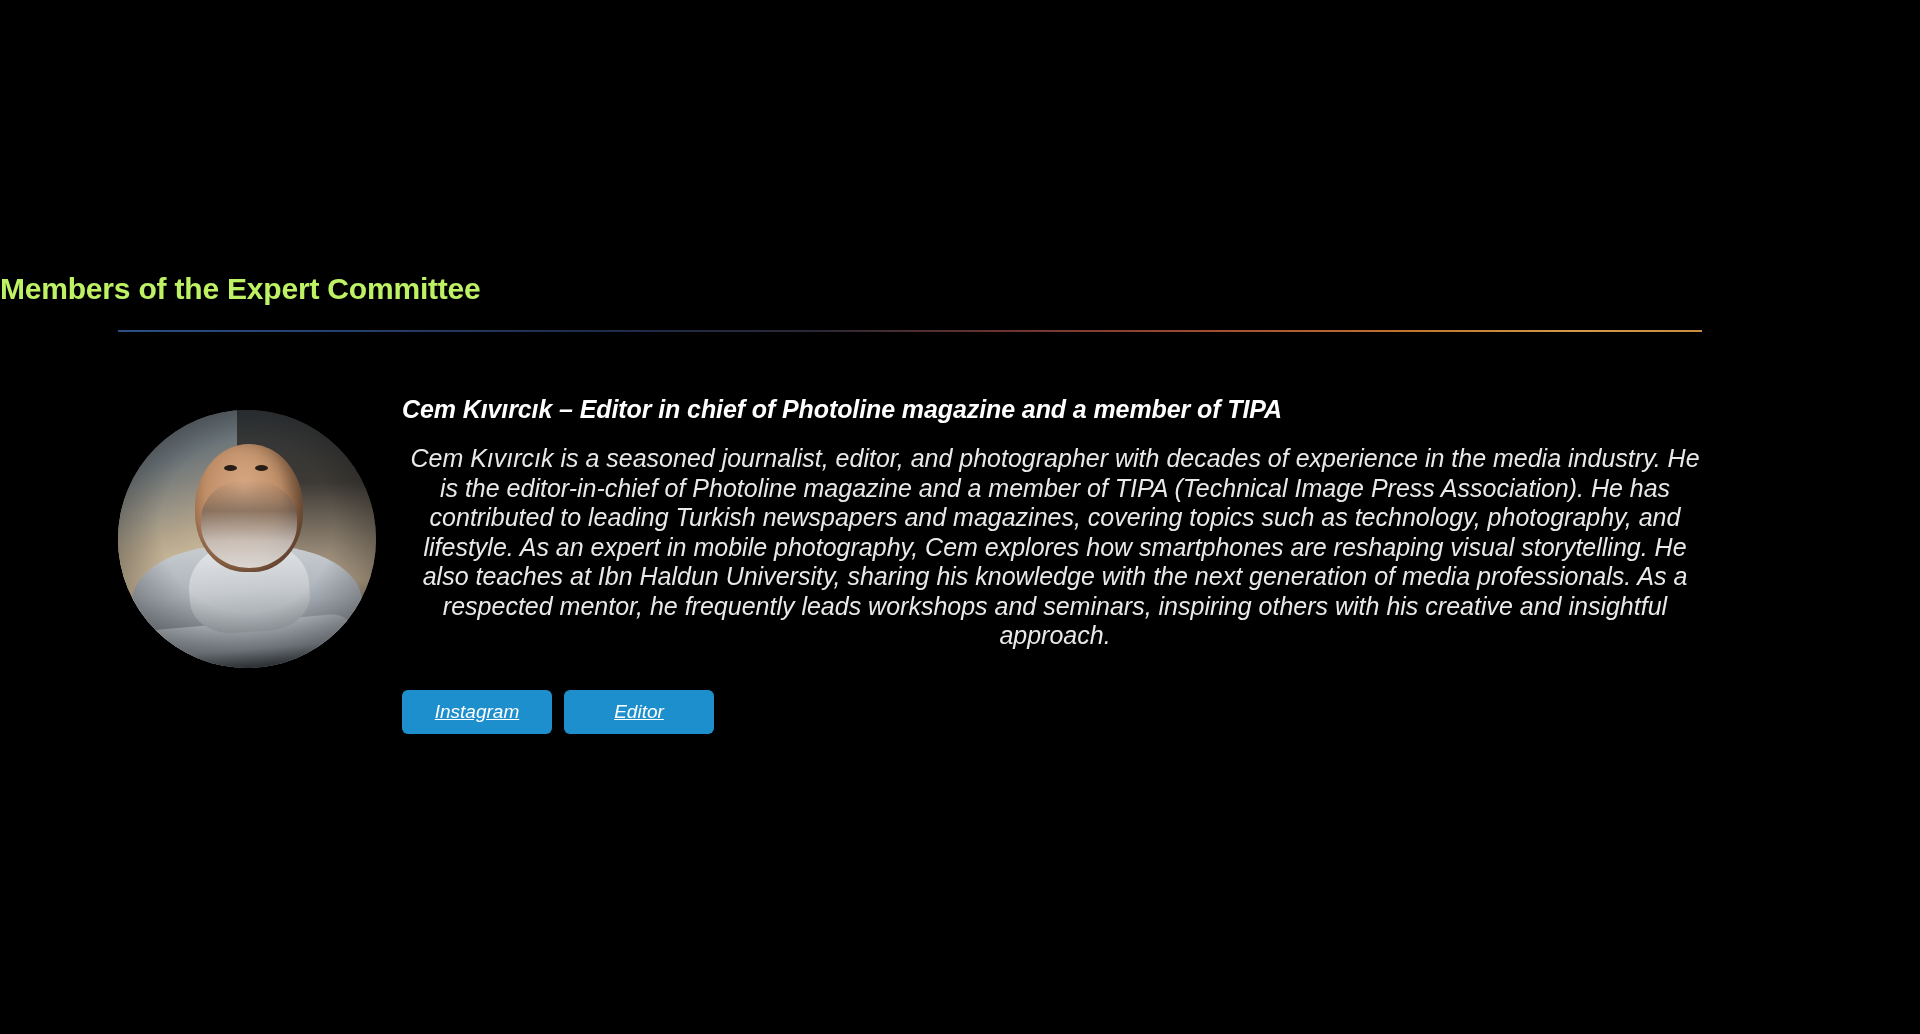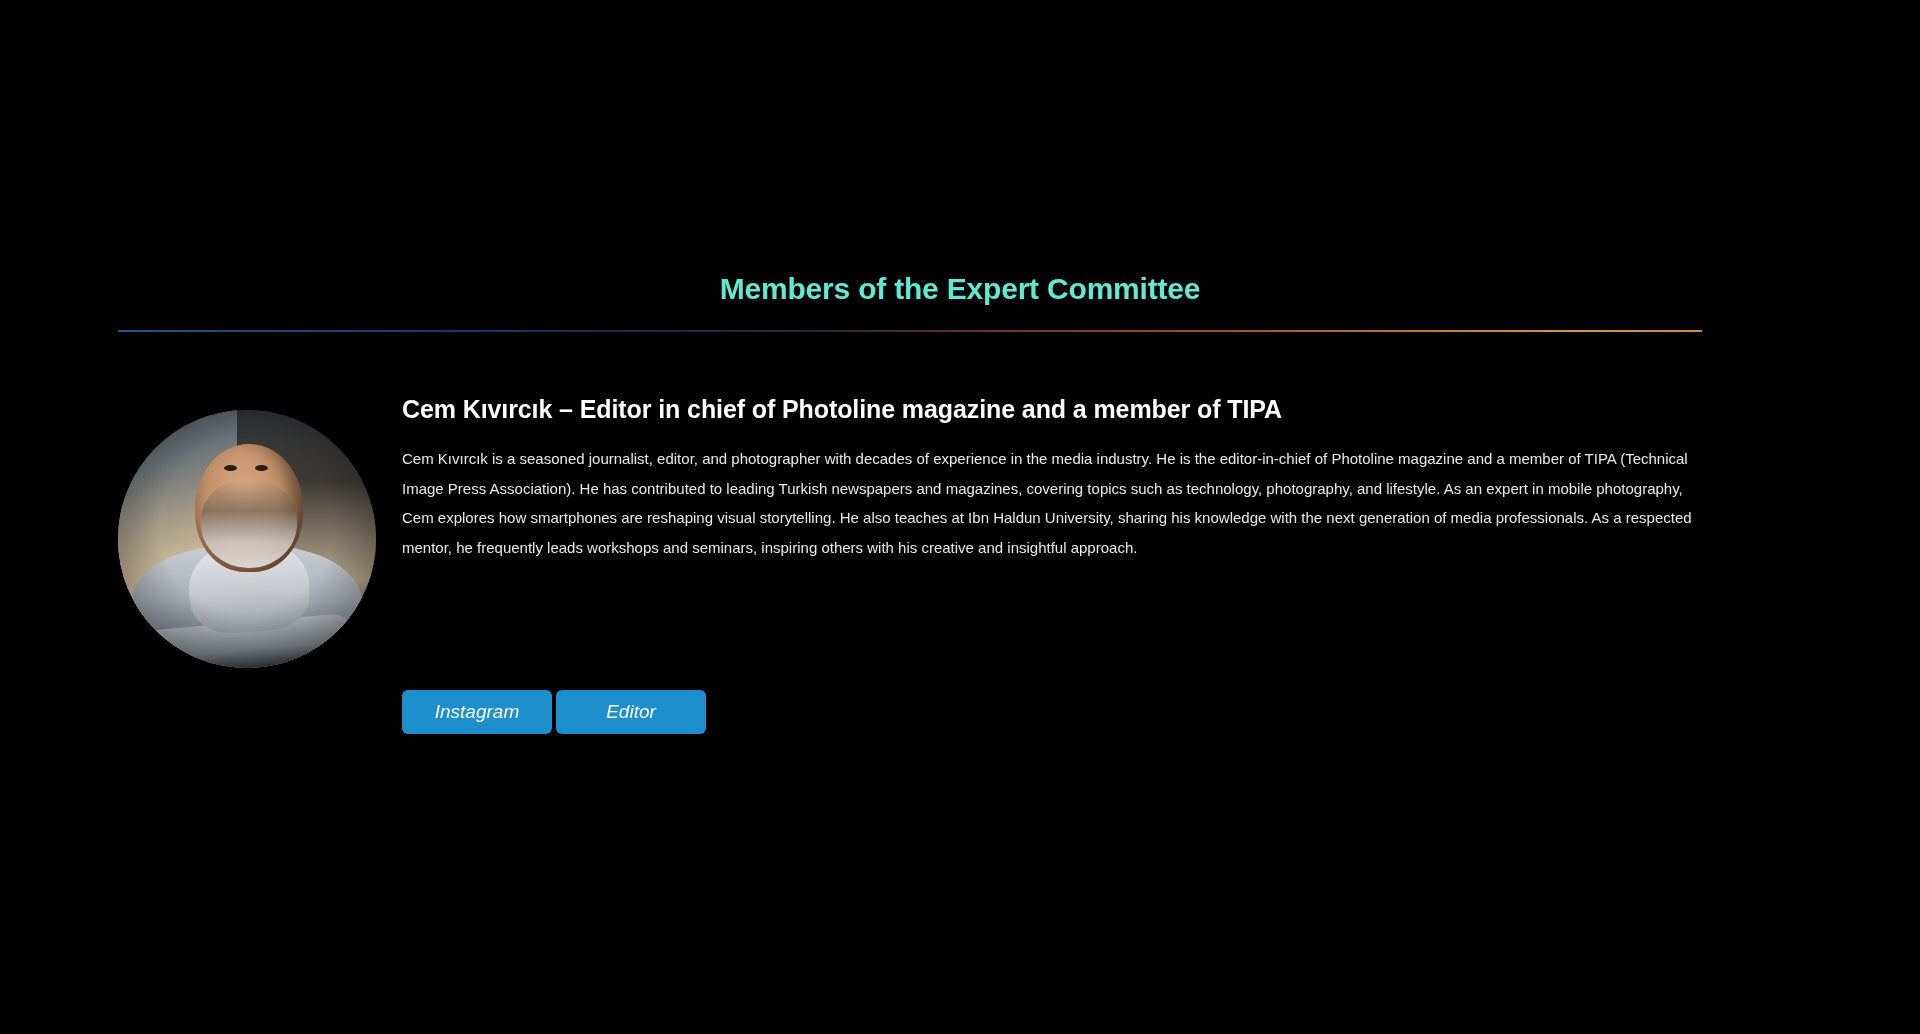--- a/index.html
+++ b/index.html
@@ -21,25 +21,24 @@
     width: 1920px;
     height: 1034px;
     background: #000000;
   }
 
   .section-title {
     position: absolute;
     top: 272px;
     left: 0;
     width: 1920px;
-    text-align: center;
     font-size: 30px;
     font-weight: bold;
     letter-spacing: -0.2px;
-    color: #5eead4;
+    color: #bef264;
   }
 
   .divider {
     position: absolute;
     top: 330px;
     left: 118px;
     width: 1584px;
     height: 2px;
     background: linear-gradient(to right,
         #2c4f86 0%,
@@ -156,39 +155,43 @@
   .member-body {
     position: absolute;
     left: 284px;
     top: 0;
     width: 1306px;
   }
 
   .member-name {
     font-size: 25px;
     font-weight: bold;
+    font-style: italic;
     color: #ffffff;
     margin-bottom: 20px;
     letter-spacing: -0.1px;
   }
 
   .member-bio {
-    font-size: 15px;
+    font-size: 25px;
+    font-style: italic;
     line-height: 29.5px;
     color: #e9e9e9;
     width: 1306px;
     font-weight: 300;
+    text-align: center;
   }
 
   .links {
     position: absolute;
     top: 295px;
     left: 284px;
     display: flex;
-    gap: 4px;
+    gap: 12px;
+    text-decoration: underline;
   }
 
   .link-btn {
     display: inline-flex;
     align-items: center;
     justify-content: center;
     height: 44px;
     min-width: 150px;
     padding: 0 26px;
     border: none;

